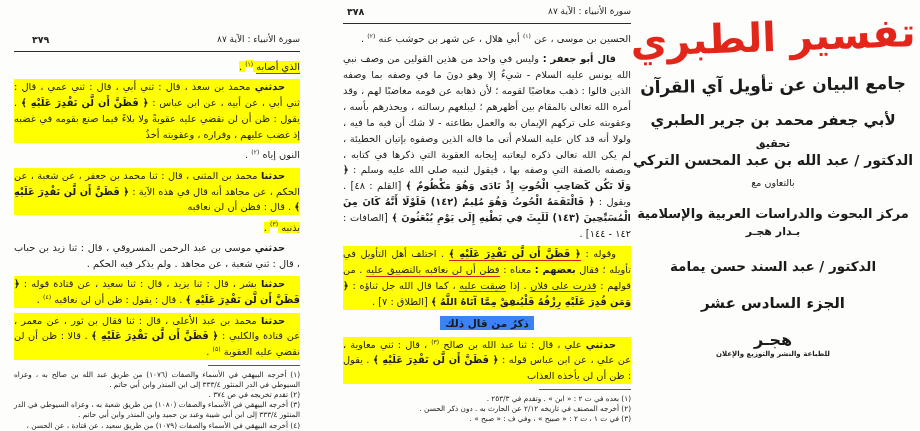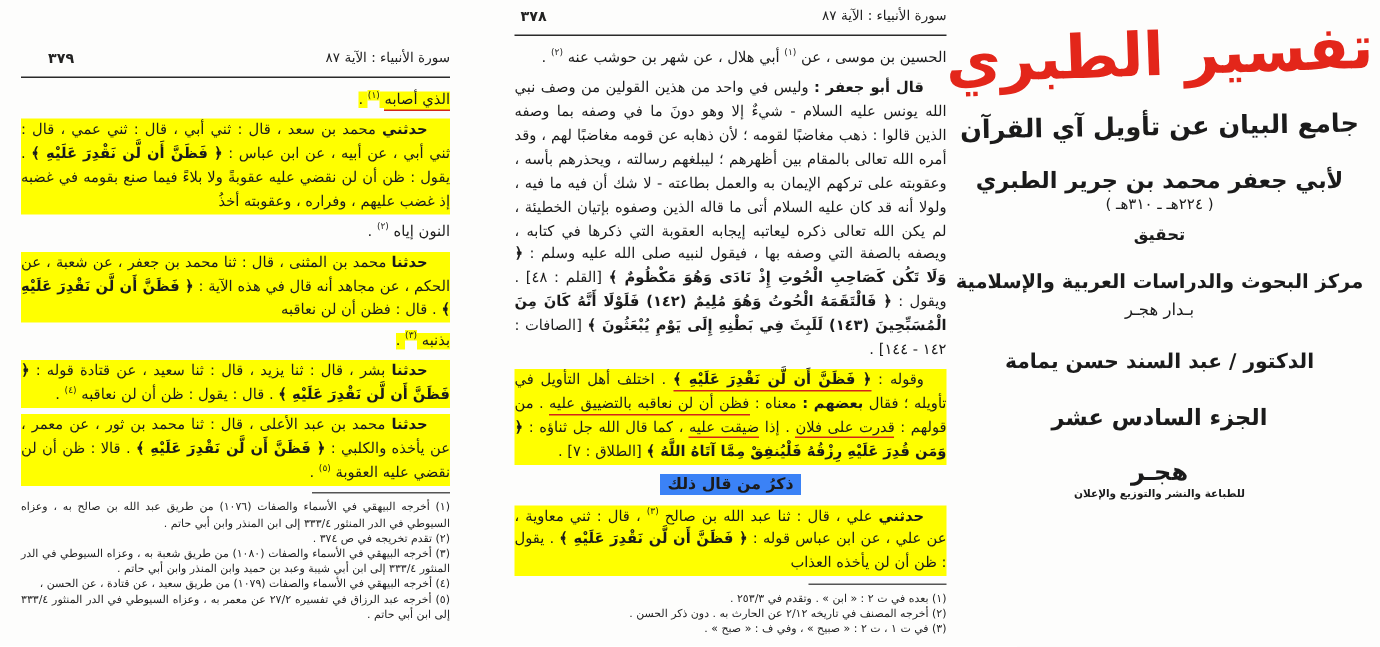--- a/index.html
+++ b/index.html
@@ -38,21 +38,21 @@
   .t-red{color:#e3261a;font-size:40px;font-weight:bold;line-height:1.45;
          transform:rotate(-2deg);margin:6px 0 0;white-space:nowrap;}
   .t-sub{font-size:17px;font-weight:bold;line-height:1.6;transform:rotate(-1deg);
          margin:6px 0 8px;white-space:nowrap;}
   .t-author{font-size:15px;font-weight:bold;margin-top:12px;white-space:nowrap;}
   .t-dates{font-size:10px;margin-top:2px;}
   .t-tahqiq{font-size:11px;font-weight:bold;margin-top:8px;}
   .t-editor{font-size:14px;font-weight:bold;margin-top:2px;white-space:nowrap;}
   .t-coop{font-size:9.5px;margin-top:9px;}
   .t-center{font-size:13px;font-weight:bold;margin-top:18px;white-space:nowrap;}
-  .t-dar{font-size:11px;font-weight:normal;margin-top:4px;}
+  .t-dar{font-size:11px;font-weight:bold;margin-top:4px;}
   .t-editor2{font-size:13.5px;font-weight:bold;margin-top:20px;white-space:nowrap;}
   .t-volume{font-size:15px;font-weight:bold;margin-top:20px;}
   .t-pub{font-size:16px;font-weight:bold;margin-top:18px;}
   .t-pubdesc{font-size:7px;font-weight:bold;margin-top:1px;}
 </style>
 </head>
 <body>
 
 <div class="canvas">
 
@@ -62,22 +62,23 @@
       <span class="htitle">سورة الأنبياء : الآية ٨٧</span>
     </header>
     <div class="rule"></div>
 
     <div class="body">
       <p class="noindent hl-inline"><span class="u">الذي أصابه</span><span> </span><span class="s">(١)</span><span> .</span></p>
       <p class="para hl"><span class="b">حدثني</span><span> محمد بن سعد ، قال : ثني أبي ، قال : ثني عمي ، قال : ثني أبي ، عن أبيه ، عن ابن عباس : </span><span class="b">﴿ فَظَنَّ أَن لَّن نَقْدِرَ عَلَيْهِ ﴾</span><span> . يقول : ظن أن لن نقضي عليه عقوبةً ولا بلاءً فيما صنع بقومه في غضبه إذ غضب عليهم ، وفراره ، وعقوبته أخذُ</span></p>
       <p class="noindent"><span>النون إياه </span><span class="s">(٢)</span><span> .</span></p>
       <p class="para hl"><span class="b">حدثنا</span><span> محمد بن المثنى ، قال : ثنا محمد بن جعفر ، عن شعبة ، عن الحكم ، عن مجاهد أنه قال في هذه الآية : </span><span class="b">﴿ فَظَنَّ أَن لَّن نَقْدِرَ عَلَيْهِ ﴾</span><span> . قال : فظن أن لن نعاقبه</span></p>
       <p class="noindent hl-inline"><span>بذنبه </span><span class="s">(٣)</span><span> .</span></p>
+      <p class="para"><span class="b">حدثني</span><span> موسى بن عبد الرحمن المسروقي ، قال : ثنا زيد بن حباب ، قال : ثني شعبة ، عن مجاهد . ولم يذكر فيه الحكم .</span></p>
       <p class="para hl"><span class="b">حدثنا</span><span> بشر ، قال : ثنا يزيد ، قال : ثنا سعيد ، عن قتادة قوله : </span><span class="b">﴿ فَظَنَّ أَن لَّن نَقْدِرَ عَلَيْهِ ﴾</span><span> . قال : يقول : ظن أن لن نعاقبه </span><span class="s">(٤)</span><span> .</span></p>
-      <p class="para hl"><span class="b">حدثنا</span><span> محمد بن عبد الأعلى ، قال : ثنا محمد بن ثور ، عن معمر ، عن يأخذه والكلبي : </span><span class="b">﴿ فَظَنَّ أَن لَّن نَقْدِرَ عَلَيْهِ ﴾</span><span> . قالا : ظن أن لن نقضي عليه العقوبة </span><span class="s">(٥)</span><span> .</span></p>
+      <p class="para hl"><span class="b">حدثنا</span><span> محمد بن عبد الأعلى ، قال : ثنا فقال بن ثور ، عن معمر ، عن قتادة والكلبي : </span><span class="b">﴿ فَظَنَّ أَن لَّن نَقْدِرَ عَلَيْهِ ﴾</span><span> . قالا : ظن أن لن نقضي عليه العقوبة </span><span class="s">(٥)</span><span> .</span></p>
     </div>
 
     <div class="fnsep"></div>
     <div class="footnotes">
       <p>(١) أخرجه البيهقي في الأسماء والصفات (١٠٧٦) من طريق عبد الله بن صالح به ، وعزاه السيوطي في الدر المنثور ٣٣٣/٤ إلى ابن المنذر وابن أبي حاتم .</p>
       <p>(٢) تقدم تخريجه في ص ٣٧٤ .</p>
       <p>(٣) أخرجه البيهقي في الأسماء والصفات (١٠٨٠) من طريق شعبة به ، وعزاه السيوطي في الدر المنثور ٣٣٣/٤ إلى ابن أبي شيبة وعبد بن حميد وابن المنذر وابن أبي حاتم .</p>
       <p>(٤) أخرجه البيهقي في الأسماء والصفات (١٠٧٩) من طريق سعيد ، عن قتادة ، عن الحسن ،</p>
       <p>(٥) أخرجه عبد الرزاق في تفسيره ٢٧/٢ عن معمر به ، وعزاه السيوطي في الدر المنثور ٣٣٣/٤ إلى ابن أبي حاتم .</p>
     </div>
@@ -105,22 +106,23 @@
       <p>(١) بعده في ت ٢ : « ابن » . وتقدم في ٢٥٣/٣ .</p>
       <p>(٢) أخرجه المصنف في تاريخه ٢/١٢ عن الحارث به . دون ذكر الحسن .</p>
       <p>(٣) في ت ١ ، ت ٢ : « صبيح » ، وفي ف : « صبح » .</p>
     </div>
   </section>
 
   <section class="page" id="pageT">
     <div class="t-red">تفسير الطبري</div>
     <div class="t-sub">جامع البيان عن تأويل آي القرآن</div>
     <div class="t-author">لأبي جعفر محمد بن جرير الطبري</div>
-    <div class="t-dates">( ٢٢٤هـ ـ ٣١٠هـ )</div>
     <div class="t-tahqiq">تحقيق</div>
+    <div class="t-editor">الدكتور / عبد الله بن عبد المحسن التركي</div>
+    <div class="t-coop">بالتعاون مع</div>
     <div class="t-center">مركز البحوث والدراسات العربية والإسلامية</div>
     <div class="t-dar">بـدار هجـر</div>
     <div class="t-editor2">الدكتور / عبد السند حسن يمامة</div>
     <div class="t-volume">الجزء السادس عشر</div>
     <div class="t-pub">هجـر</div>
     <div class="t-pubdesc">للطباعة والنشر والتوزيع والإعلان</div>
   </section>
 
 </div>
 

